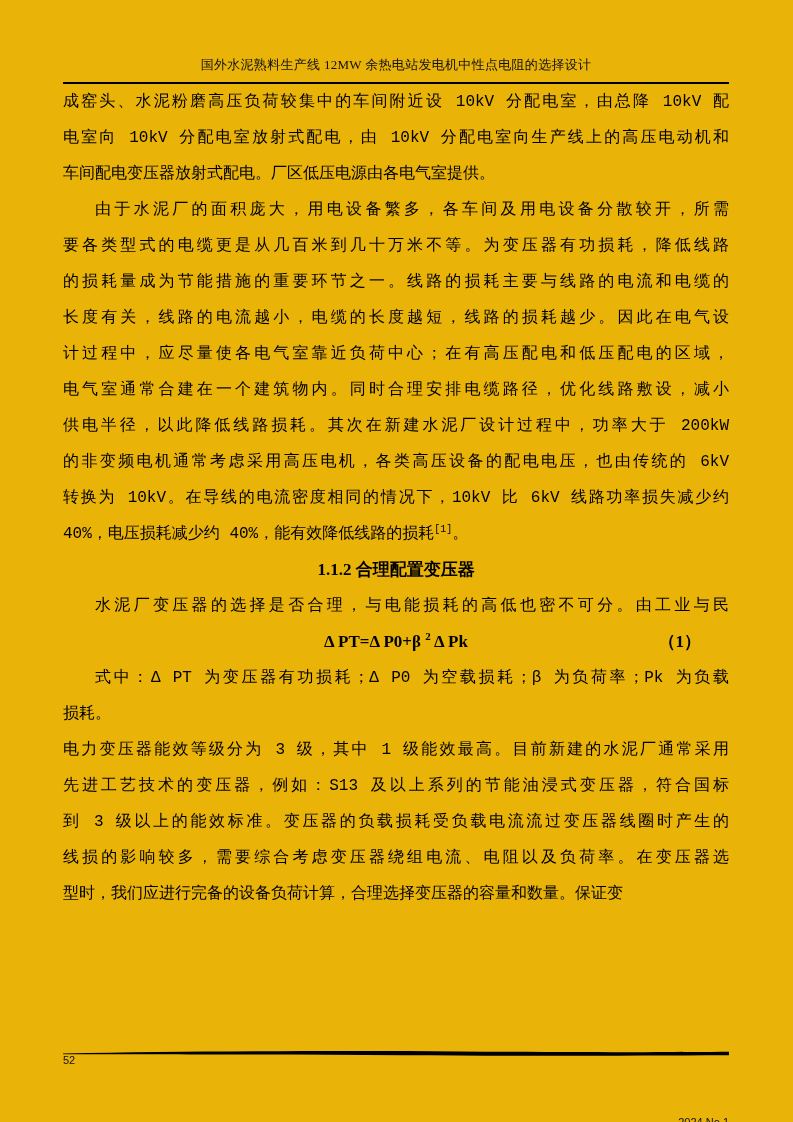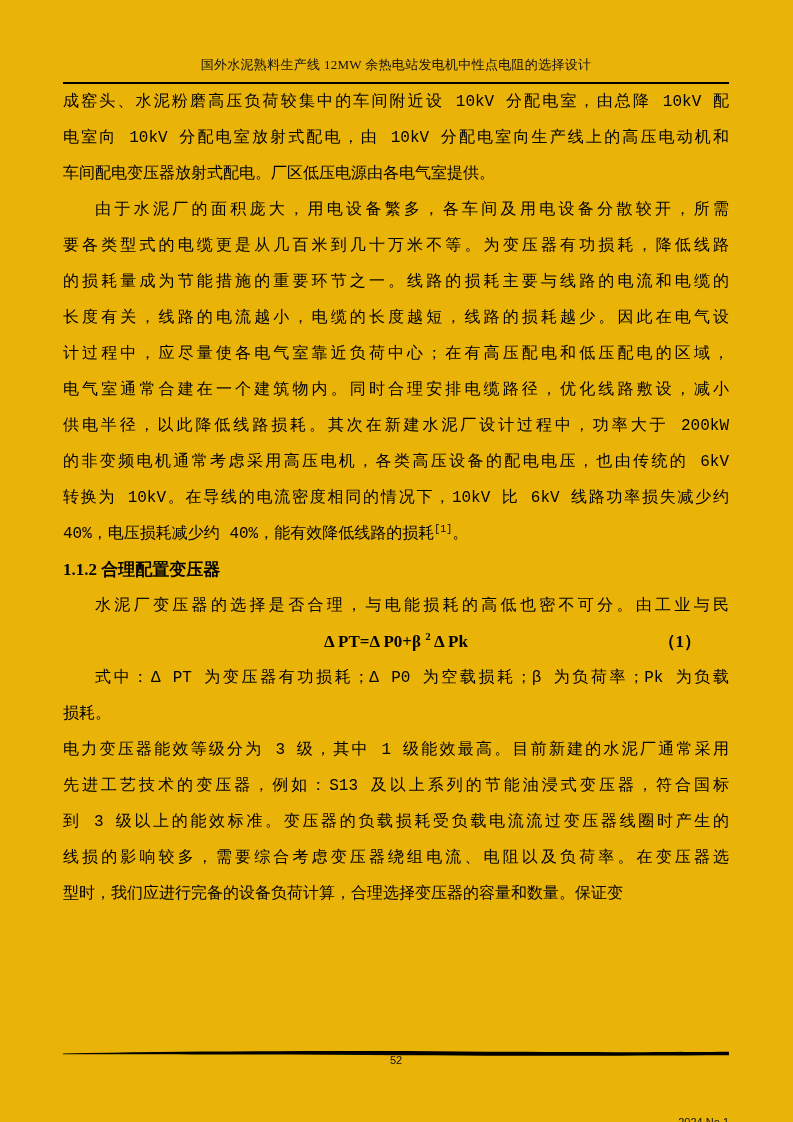--- a/index.html
+++ b/index.html
@@ -36,40 +36,39 @@
     text-justify:inter-character;
     height:36px; overflow:hidden;font-family:Liberation Mono, monospace;
   }
   .line.para-start { text-indent:2em; }
   .line.para-end { text-align-last:left; }
   .line sup { font-size:10px; line-height:0; }
   .heading {
     font-weight:bold;
     font-size:17px;
     height:36px; line-height:36px;
-    text-align:left;
+    text-align:center;
   }
   .formula {
     position:relative;
     height:36px; line-height:36px;
     font-weight:bold;
     font-size:17px;
     text-align:center;
   }
   .formula sup { font-size:11px; line-height:0; }
   .formula .fnum {
     position:absolute; right:28px; top:0;
     font-weight:bold;
   }
   .footer-rule {
     position:absolute; top:1044px; left:63px; width:666px; height:9px;
   }
   .footer-page {
     position:absolute; top:1054px; left:63px; width:666px;
-    text-align:center;
     font-family:"Liberation Sans","DejaVu Sans",sans-serif;
     font-size:11px; color:#111;
   }
   .footer-issue {
     position:absolute; top:1078px; left:63px; width:666px;
     text-align:right;
     font-family:"Liberation Sans","DejaVu Sans",sans-serif;
     font-size:11px; color:#111;margin-top:38px;
   }
 </style>

